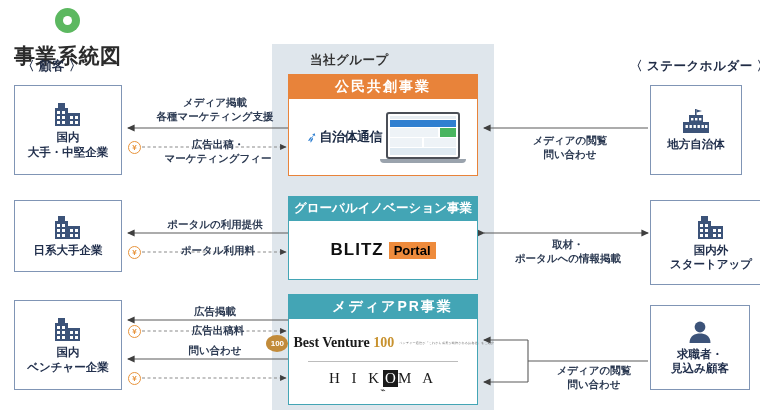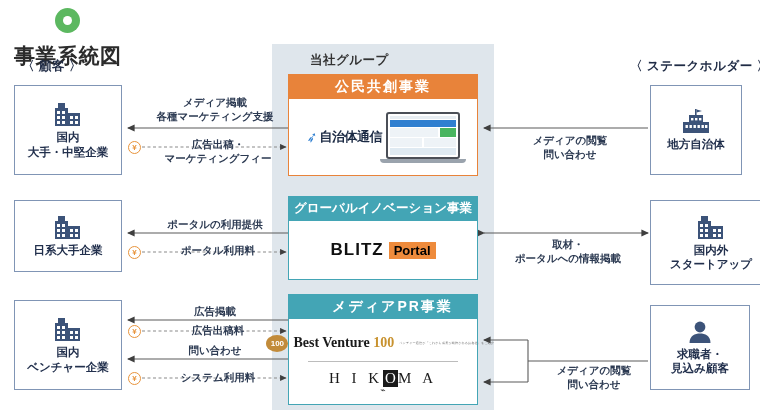--- a/index.html
+++ b/index.html
@@ -331,21 +331,20 @@
 
   <div class="alabel" style="left:142px; top:218px; width:146px;">ポータルの利用提供</div>
   <div class="alabel" style="left:152px; top:244px; width:132px;">ポータル利用料</div>
   <div class="yen" style="left:128px; top:246px;">¥</div>
 
   <div class="alabel" style="left:142px; top:305px; width:146px;">広告掲載</div>
   <div class="alabel" style="left:152px; top:324px; width:132px;">広告出稿料</div>
   <div class="yen" style="left:128px; top:325px;">¥</div>
 
   <div class="alabel" style="left:142px; top:344px; width:146px;">問い合わせ</div>
-  <div class="alabel" style="left:152px; top:371px; width:132px;">システム利用料</div>
   <div class="yen" style="left:128px; top:372px;">¥</div>
 
   <div class="alabel" style="left:500px; top:134px; width:140px;">メディアの閲覧
 問い合わせ</div>
   <div class="alabel" style="left:490px; top:238px; width:156px;">取材・
 ポータルへの情報掲載</div>
   <div class="alabel" style="left:534px; top:364px; width:120px;">メディアの閲覧
 問い合わせ</div>
 
 </div>

